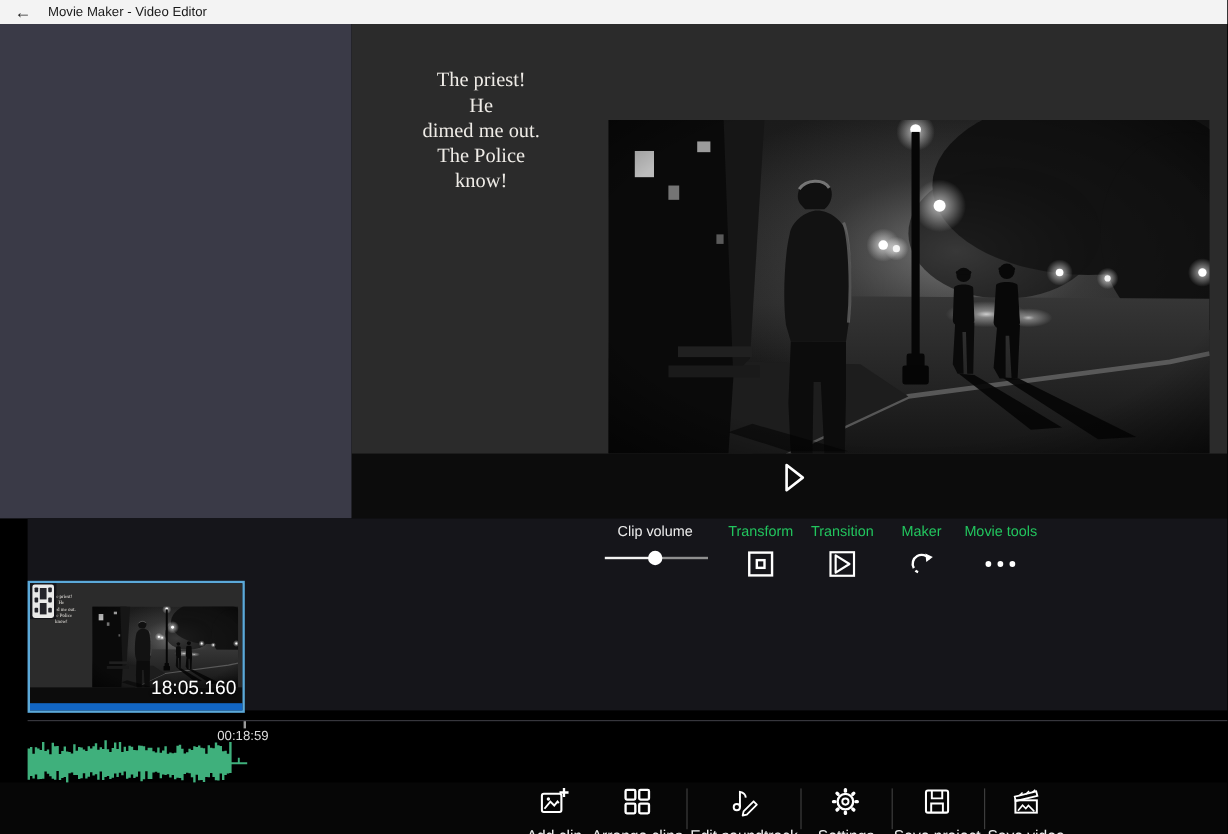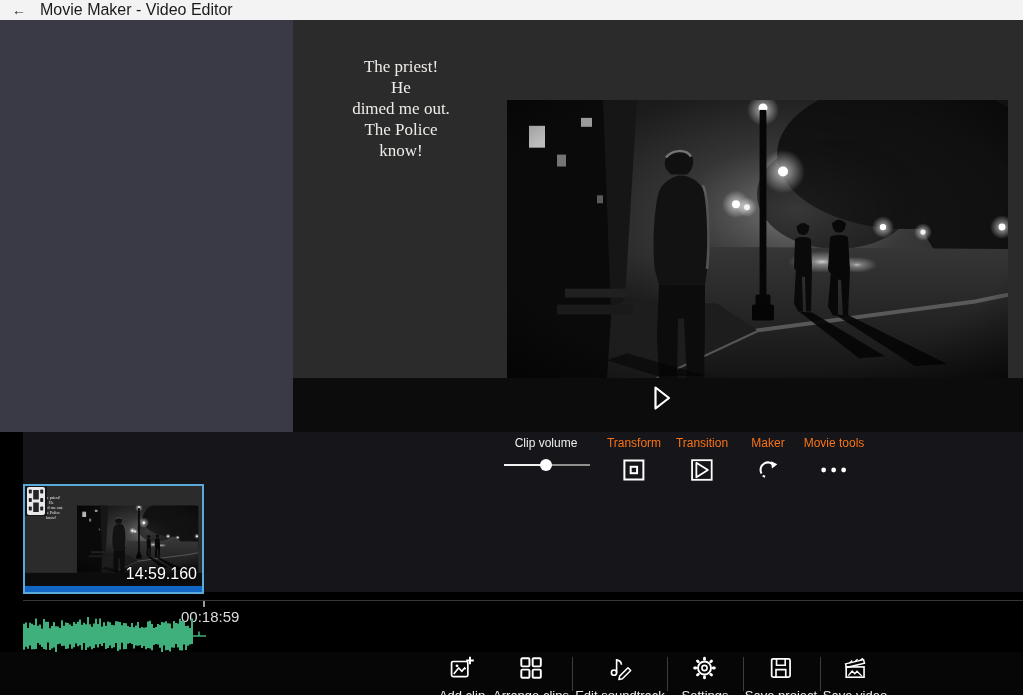--- a/index.html
+++ b/index.html
@@ -3,57 +3,57 @@
 <meta charset="utf-8">
 <style>
   html,body{margin:0;padding:0;background:#000;}
   .screen{position:relative;width:1023px;height:695px;overflow:hidden;background:#000;
           font-family:"Liberation Sans",sans-serif;-webkit-font-smoothing:antialiased;}
 
   
   .titlebar{position:absolute;left:0;top:0;width:1023px;height:20px;background:var(--titlebar_bg);
             display:flex;align-items:center;}
   .back{margin-left:12px;font-size:14px;color:#1f1f1f;line-height:1;cursor:default;}
-  .apptitle{margin-left:14px;font-size:16px;color:#1a1a1a;}
+  .apptitle{margin-left:14px;font-size:11px;color:#1a1a1a;}
 
   
   .left-panel{position:absolute;left:0;top:20px;width:293px;height:412px;background:var(--panel_bg);}
   .preview{position:absolute;left:293px;top:20px;width:730px;height:412px;overflow:hidden;}
 
   .frame{position:absolute;left:0;top:0;width:730px;height:412px;background:var(--preview_bg);overflow:hidden;}
   .caption{position:absolute;left:20px;top:36px;width:176px;text-align:center;
            font-family:"Liberation Serif",serif;font-size:17px;line-height:21px;color:#efece7;}
   .photo{position:absolute;left:214px;top:80px;width:501px;height:278px;display:block;}
   .bottom-strip{position:absolute;left:0;right:0;top:358px;bottom:0;background:var(--strip_bg);}
 
   .play-btn{position:absolute;left:359px;top:365px;width:20px;height:26px;}
 
   
   .lower{position:absolute;left:0;top:432px;width:1023px;height:160px;background:var(--lower_bg);margin-left:23px;}
-  .ctl{position:absolute;top:4px;transform:translateX(-50%);text-align:center;color:#f97316;font-size:12px;}
+  .ctl{position:absolute;top:4px;transform:translateX(-50%);text-align:center;color:#22c55e;font-size:12px;}
   .ctl .icn{display:block;margin:8px auto 0;}
   .vol-label{position:absolute;left:523px;top:4px;transform:translateX(-50%);color:#ededed;font-size:12px;}
   .slider{position:absolute;left:481px;top:26px;width:86px;height:14px;}
   .slider .track-l{position:absolute;left:0;top:6px;height:2px;background:#f2f2f2;}
   .slider .track-r{position:absolute;top:6px;right:0;height:2px;background:#8f8f8f;}
   .slider .thumbdot{position:absolute;top:1px;width:12px;height:12px;border-radius:50%;background:#fff;margin-left:-6px;}
 
   
   .clip{position:absolute;left:0;top:52px;width:181px;height:110px;box-sizing:border-box;
         border:2px solid var(--selection_blue);background:#101014;}
   .clip-thumb{position:absolute;left:0;top:0;width:177px;height:100px;overflow:hidden;}
   .clip-thumb .frame{transform:scale(0.2425);transform-origin:0 0;}
   .film-badge{position:absolute;left:0;top:0;width:22px;height:30px;background:#15151a;}
   .film-badge svg{position:absolute;left:2px;top:1px;}
   .duration{position:absolute;right:5px;bottom:9px;color:#fff;font-size:16px;text-shadow:0 0 3px #000;}
   .sel-bar{position:absolute;left:0;right:0;bottom:0;height:6px;background:var(--accent_blue);}
 
   .row-sep{position:absolute;left:0;top:168px;width:1023px;height:1px;background:#36363c;}
   .playhead-tick{position:absolute;left:180px;top:169px;width:2px;height:6px;background:#9b9b9b;}
-  .timecode{position:absolute;left:158px;top:176px;font-size:15px;color:#dcdcdc;}
+  .timecode{position:absolute;left:158px;top:176px;font-size:11px;color:#dcdcdc;}
   .waveform{position:absolute;left:0;top:187px;width:185px;height:33px;display:block;}
 
   
   .toolbar{position:absolute;left:0;top:652px;width:1023px;height:43px;background:var(--toolbar_bg);overflow:hidden;}
   .titem{position:absolute;top:3px;transform:translateX(-50%);text-align:center;color:#ededed;}
   .titem .tlabel{margin-top:3px;font-size:13px;white-space:nowrap;}
   .tdiv{position:absolute;top:5px;width:1px;height:34px;background:#3c3c3c;}
 
   svg{overflow:visible;}
 </style>
@@ -244,21 +244,21 @@
               <rect x="1.8" y="11" width="3" height="4" rx="0.8"></rect>
               <rect x="1.8" y="19.5" width="3" height="4" rx="0.8"></rect>
             <rect x="13.2" y="2.5" width="3" height="4" rx="0.8"></rect>
               <rect x="13.2" y="11" width="3" height="4" rx="0.8"></rect>
               <rect x="13.2" y="19.5" width="3" height="4" rx="0.8"></rect>
             <rect x="6.2" y="3" width="5.6" height="9.5"></rect>
               <rect x="6.2" y="15.5" width="5.6" height="9.5"></rect>
           </g>
         </svg>
       </div>
-      <span class="duration">14:59.160</span>
+      <span class="duration">18:05.160</span>
       <div class="sel-bar"></div>
     </div>
 
     <div class="row-sep"></div>
     <div class="playhead-tick"></div>
     <span class="timecode">00:18:59</span>
 
     <svg class="waveform" viewBox="0 0 185 33">
       <path class="bars" d="M1 4.8V30.8M3 3.5V27.7M5 9.1V29.8M7 3.8V26.4M9 4.7V30.3M11 5.9V30.2M13 -0.6V29.9M15 6.8V23.9M17 5.5V25.7M19 9.5V27.9M21 -0.1V30.0M23 2.8V30.8M25 2.7V23.6M27 9.3V31.0M29 6.9V29.4M31 3.0V28.5M33 7.3V34.7M35 7.6V25.3M37 8.9V24.7M39 1.2V26.9M41 6.7V26.8M43 3.4V30.1M45 4.0V29.6M47 5.6V25.4M49 6.9V29.8M51 2.9V28.3M53 4.8V24.5M55 2.8V27.2M57 0.4V26.2M59 5.8V30.7M61 3.8V24.0M63 5.2V31.1M65 -2.1V28.4M67 5.3V27.6M69 7.7V30.2M71 4.4V29.1M73 -0.2V25.6M75 5.1V28.6M77 -0.6V24.9M79 7.6V27.1M81 3.3V23.9M83 6.8V30.0M85 2.5V29.1M87 3.3V26.5M89 6.1V29.3M91 6.2V28.3M93 2.2V23.9M95 2.4V32.1M97 2.9V30.4M99 6.3V23.8M101 4.1V30.2M103 4.2V30.1M105 7.0V24.8M107 8.0V24.1M109 4.0V24.9M111 8.3V29.5M113 6.5V26.5M115 2.9V26.8M117 9.1V26.3M119 8.1V29.0M121 8.7V26.9M123 8.2V30.3M125 2.5V29.1M127 1.7V29.4M129 4.9V31.2M131 9.0V25.9M133 7.9V24.9M135 4.9V25.4M137 5.9V28.7M139 2.9V34.4M141 3.6V26.6M143 2.3V31.3M145 4.2V31.1M147 4.6V32.6M149 9.2V28.6M151 2.1V28.8M153 4.1V25.1M155 4.5V28.5M157 -0.3V31.2M159 2.0V31.4M161 2.7V25.5M163 7.1V31.0M165 6.7V26.8M167 9.1V25.6M169 -0.6V25.1" stroke="#3fb07c" stroke-width="2" fill="none"></path>
       <path d="M169 17 H183 M176 12.5 V17" stroke="#3fb07c" stroke-width="1.6" fill="none"></path>

